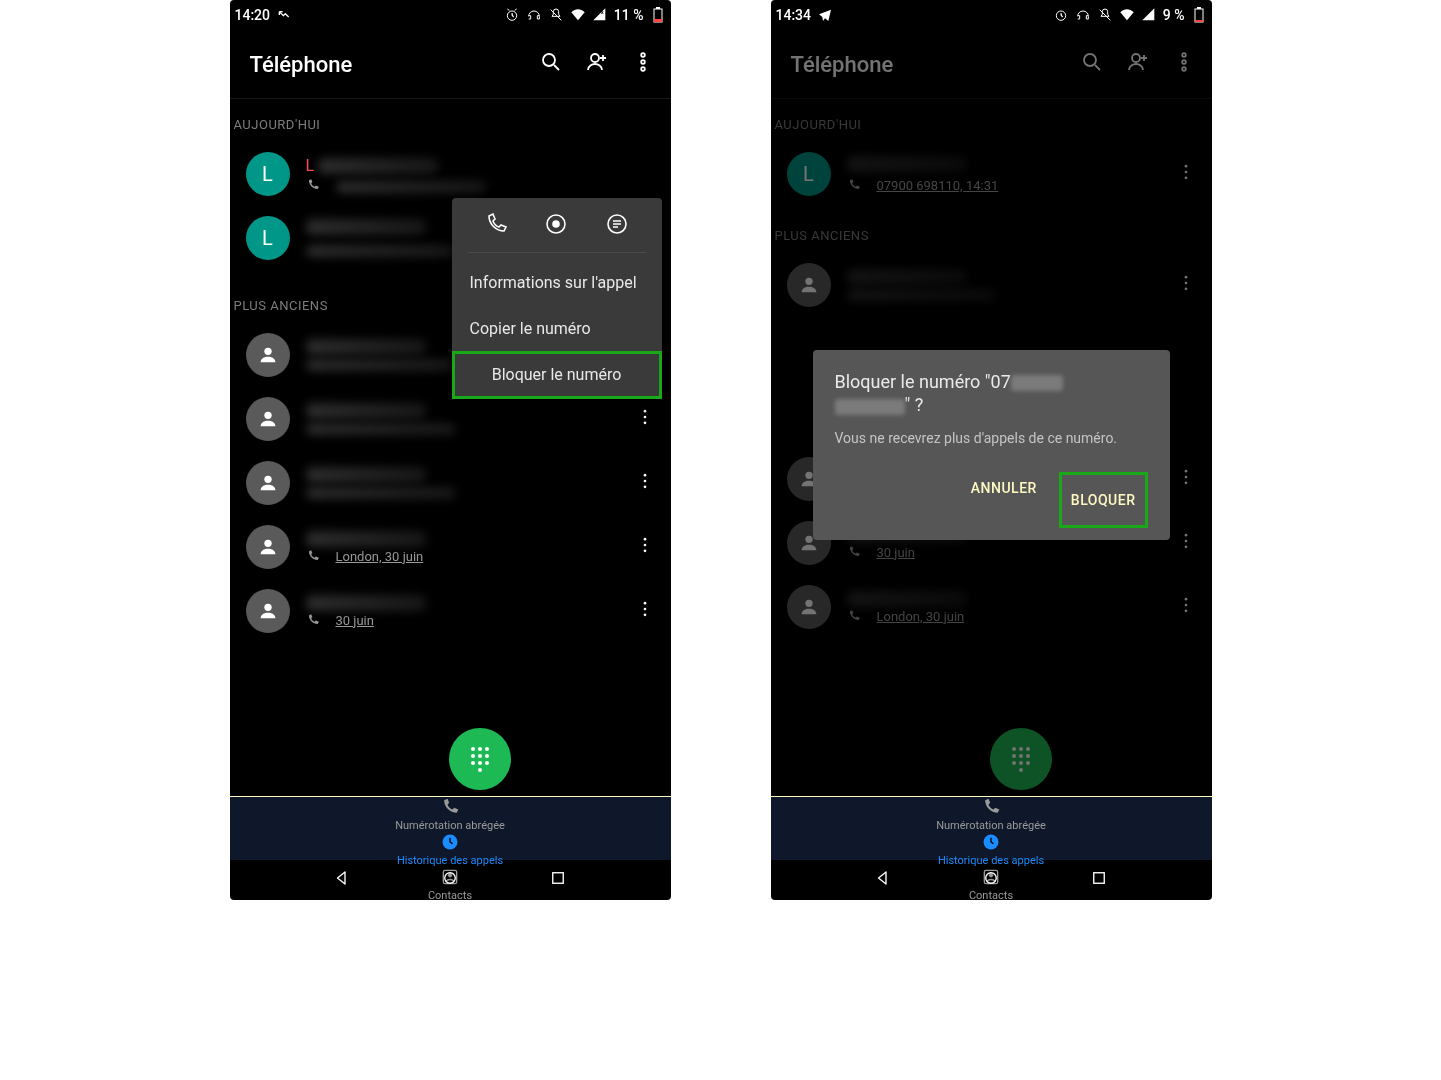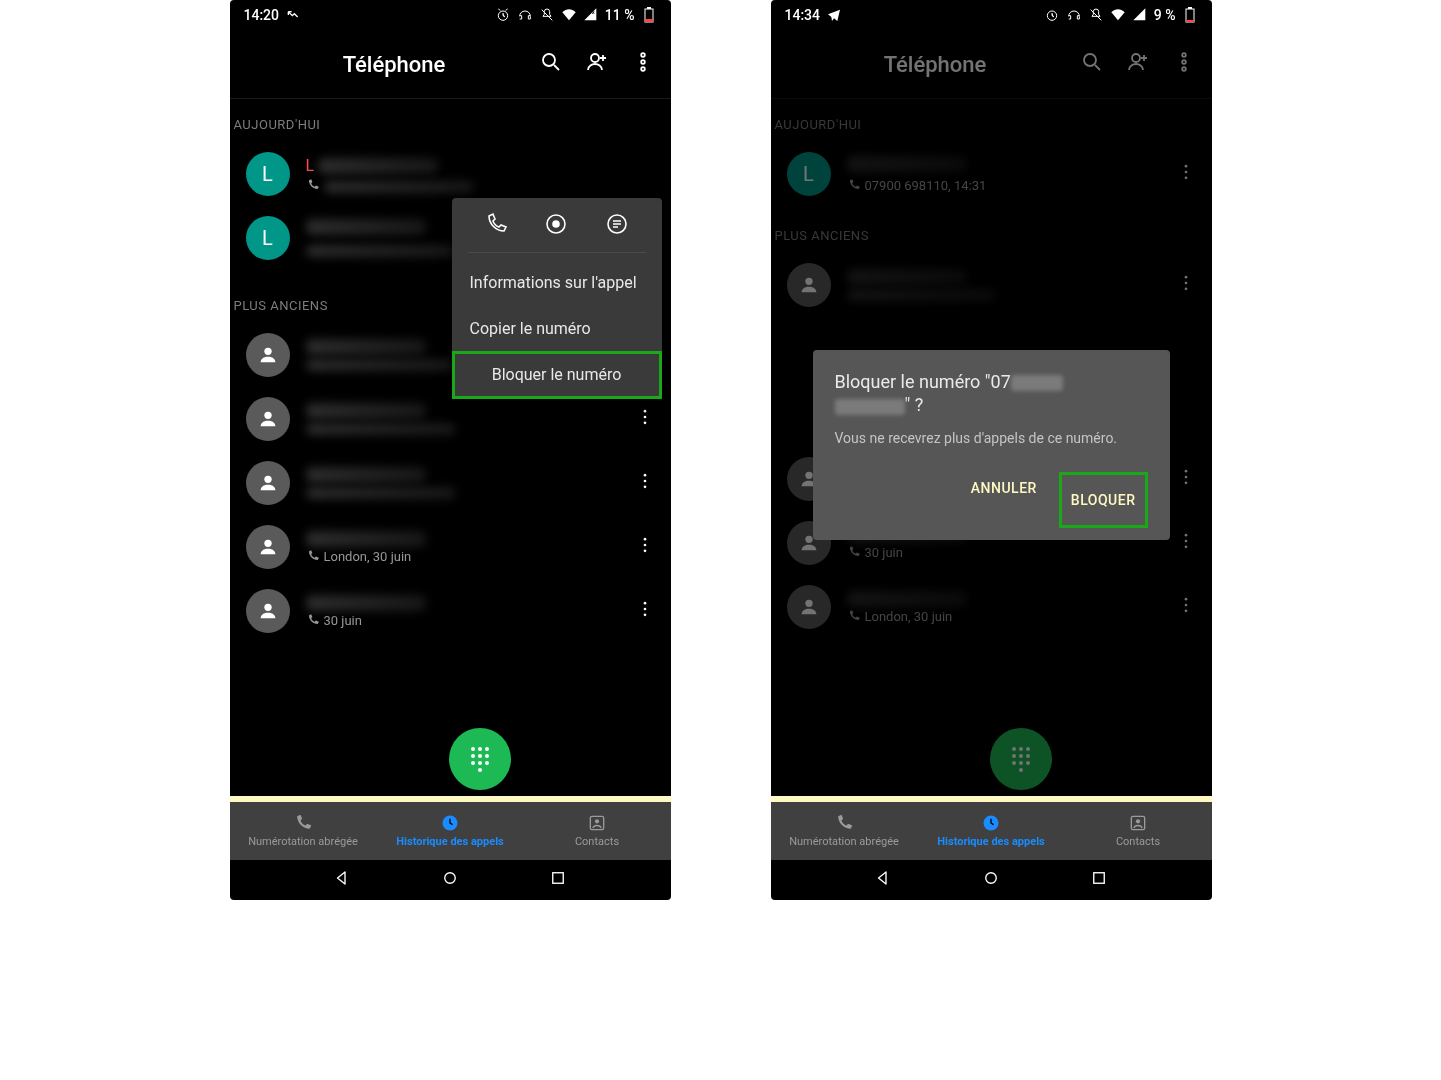--- a/index.html
+++ b/index.html
@@ -22,35 +22,34 @@
     color: #fff;
     border-radius: 4px;
   }
 
   
   .status-bar {
     height: 30px;
     display: flex;
     align-items: center;
     justify-content: space-between;
-    padding: 0 14px;
+    padding: 0 5px;
     font-size: 14px;
     font-weight: 500;
   }
   .status-left, .status-right { display: flex; align-items: center; gap: 6px; }
   .ic { width: 16px; height: 16px; display: inline-flex; align-items: center; justify-content: center; }
   .ic svg { width: 16px; height: 16px; fill: #fff; }
 
   
   .app-header {
     display: flex;
     align-items: center;
     padding: 20px 16px 20px 20px;
     border-bottom: 1px solid #1a1a1a;
-    text-align: center;
   }
   .app-title { font-size: 22px; font-weight: 500; flex: 1; }
   .header-actions { display: flex; gap: 22px; align-items: center; }
   .header-actions .btn-ic svg { width: 24px; height: 24px; stroke: #fff; fill: none; stroke-width: 1.8; }
 
   
   .section-label {
     color: #7d7d7d;
     font-size: 13px;
     letter-spacing: 0.5px;
@@ -67,53 +66,54 @@
     width: 44px; height: 44px; border-radius: 50%;
     display: flex; align-items: center; justify-content: center;
     font-size: 20px; color: #fff; background: #5a5a5a;
     flex-shrink: 0;
   }
   .avatar.teal { background: #009688; }
   .avatar.gray svg { width: 22px; height: 22px; fill: #fff; }
   .call-info { flex: 1; margin-left: 16px; min-width: 0; }
   .call-name { font-size: 16px; color: #eaeaea; }
   .call-name.missed { color: #ff4d4f; }
-  .call-meta { font-size: 13px; color: #9a9a9a; display: flex; align-items: center; gap: 4px; margin-top: 2px; }
+  .call-meta { font-size: 13px; color: #9a9a9a; display: flex; align-items: center; gap: 16px; margin-top: 2px; text-decoration: underline; }
   .call-meta svg { width: 14px; height: 14px; fill: #9a9a9a; }
   .row-more { color: #fff; }
   .row-more svg { width: 20px; height: 20px; fill: #fff; }
 
   .blur-box {
     background: linear-gradient(90deg, #2c2c2c, #171717);
     height: 16px; border-radius: 6px;
     filter: blur(5px);
   }
   .blur-name { width: 120px; }
   .blur-meta { width: 150px; height: 12px; margin-top: 4px; }
 
   
   .bottom-nav {
     position: absolute;
     bottom: 40px;
     left: 0; right: 0;
     height: 64px;
     display: flex;
-    border-top: 6px solid #fef9c3;
-    background: #404040;
+    border-top: 1px solid #fef9c3;
+    background: #0f172a;
+    flex-direction: column;
   }
   .nav-item {
     flex: 1;
     display: flex; flex-direction: column; align-items: center; justify-content: center;
     gap: 3px;
     color: #9a9a9a;
     font-size: 11px;
     text-align: center;
     line-height: 1.1;
   }
-  .nav-item.active { color: #1a8cff; font-weight: bold; }
+  .nav-item.active { color: #1a8cff; }
   .nav-item svg { width: 20px; height: 20px; fill: currentColor; }
 
   
   .sys-nav {
     position: absolute;
     bottom: 0; left: 0; right: 0;
     height: 40px;
     display: flex; align-items: center; justify-content: center; gap: 90px;
   }
   .sys-nav svg { width: 18px; height: 18px; fill: none; stroke: #fff; stroke-width: 1.8; }

